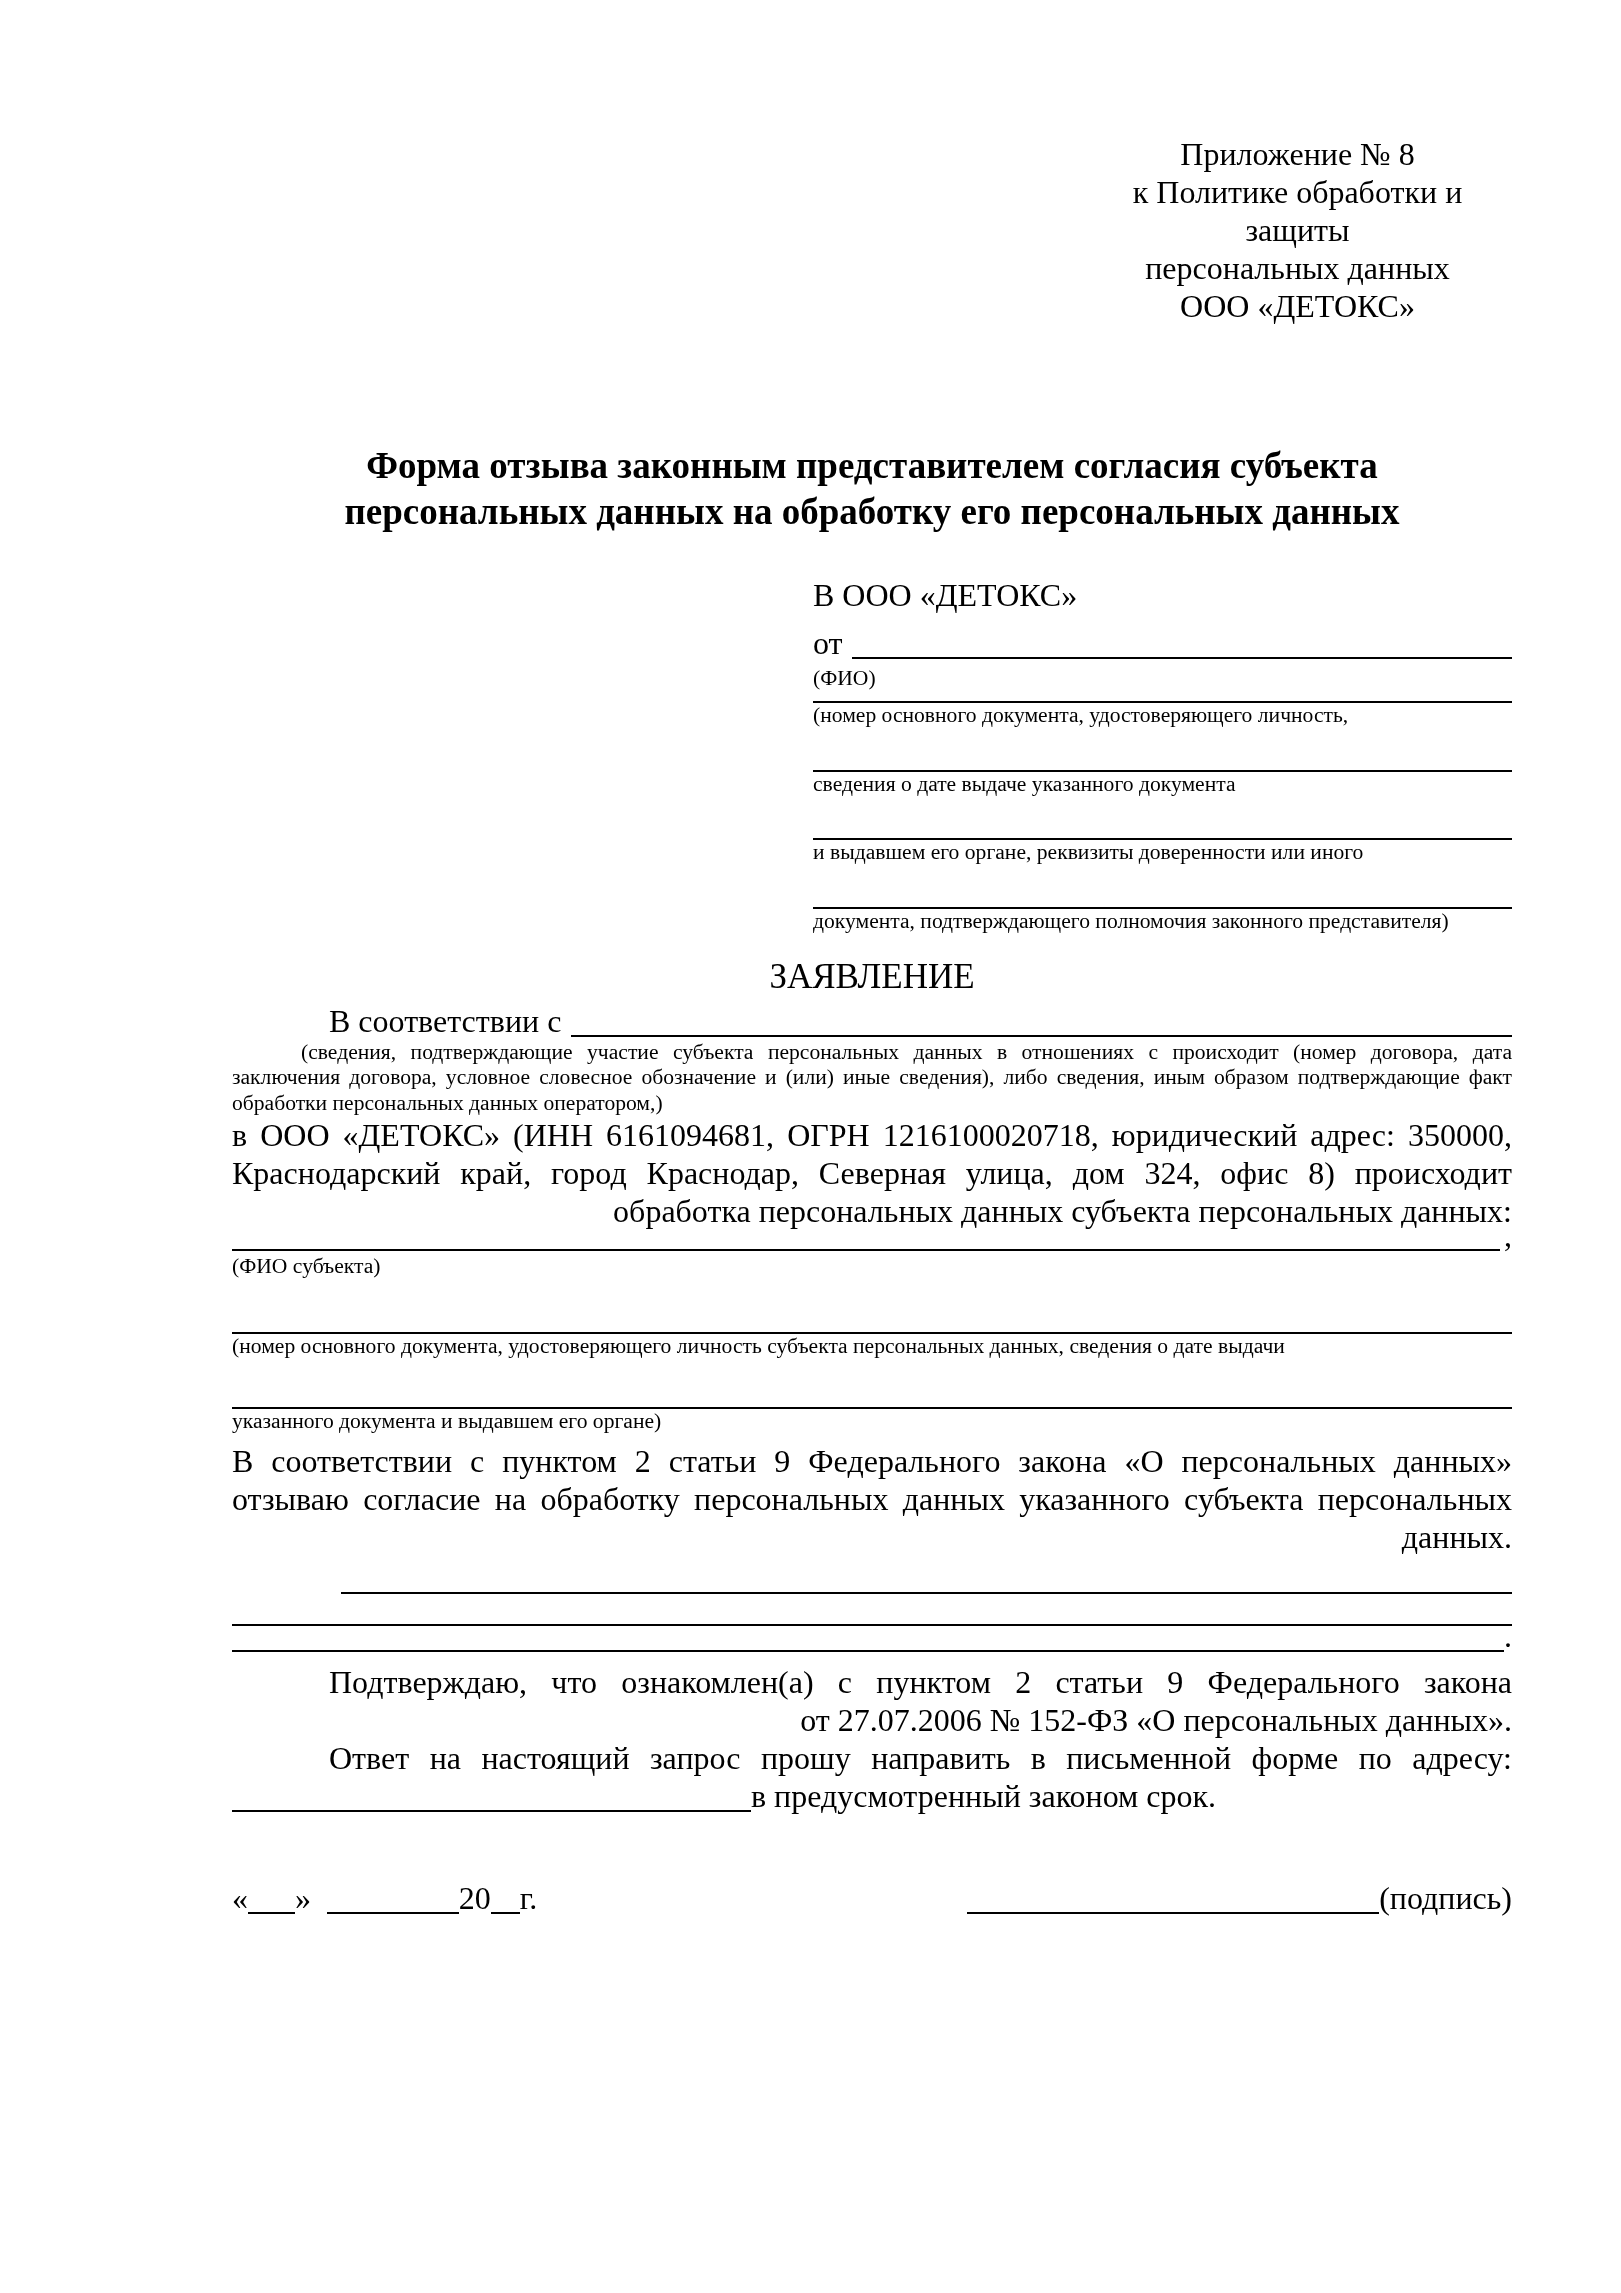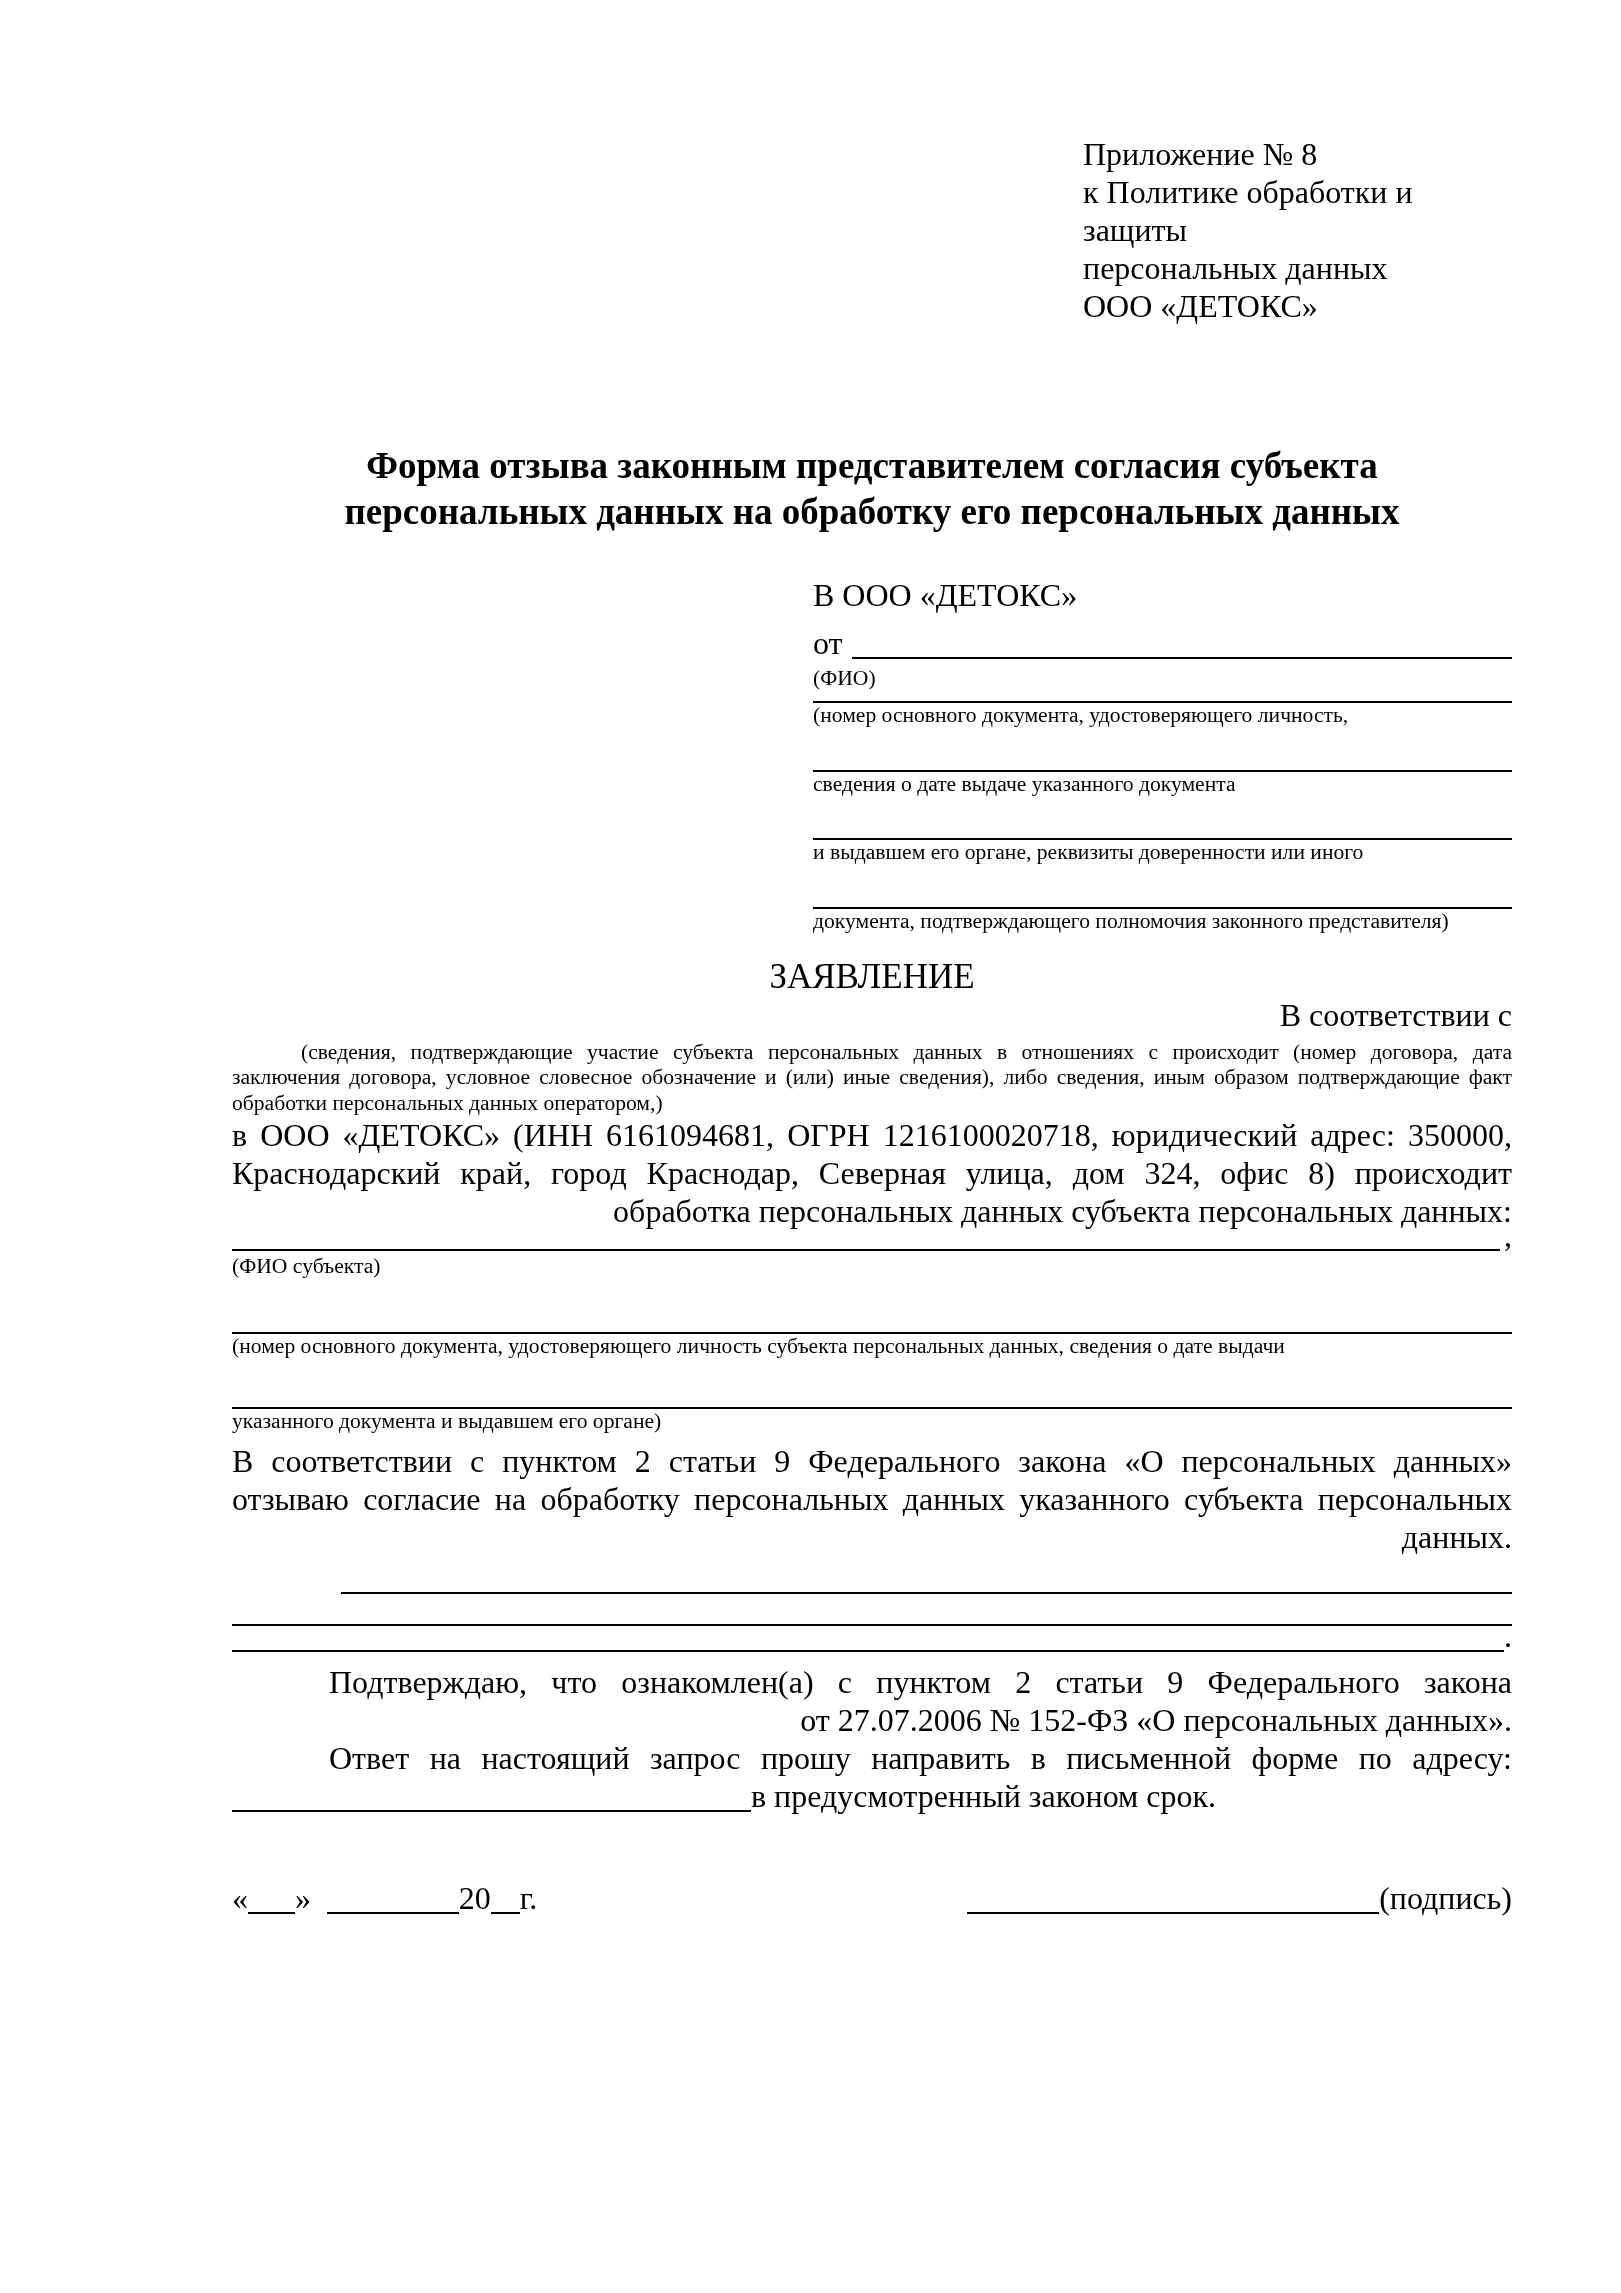--- a/index.html
+++ b/index.html
@@ -11,21 +11,21 @@
     color: #000000;
     font-family: "Liberation Serif", "DejaVu Serif", serif;
     font-size: 32px;
     line-height: 38px;
     box-sizing: border-box;
     padding: 135px 109px 0 232px;
     overflow: hidden;
   }
 
   
-  .hdr { margin-left: 851px; }
+  .hdr { margin-left: 851px; text-align: center; }
 
   
   .doc-title {
     margin-top: 118px;
     text-align: center;
     font-weight: bold;
     font-size: 37px;
     line-height: 46px;
   }
 
@@ -44,21 +44,21 @@
   .fio-cap { padding-right: 147px; margin-top: 3.9px; }
 
   .wline { border-bottom: 2.9px solid #000; }
   .h10 { height: 9.8px; }
   .h42 { height: 41px; }
   .h48 { height: 47px; }
   .h54 { height: 53px; }
 
   
   .stmt-head { margin-top: 23.5px; text-align: center; font-size: 35px; }
-  .intro-row { height: 44px; padding-left: 97px; flex-direction: column; }
+  .intro-row { height: 44px; padding-left: 97px; }
   .intro-row .fill { margin-left: 9.8px; }
 
   .small-par { font-size: 21.6px; line-height: 25.5px; }
   .sline { text-align: justify; text-align-last: justify; }
   .sline-first { padding-left: 69px; }
   .sline-last { text-align: justify; text-align-last: left; }
 
   .jline { text-align: justify; text-align-last: justify; }
   .lline { text-align: right; font-family: Liberation Serif, serif; }
 

